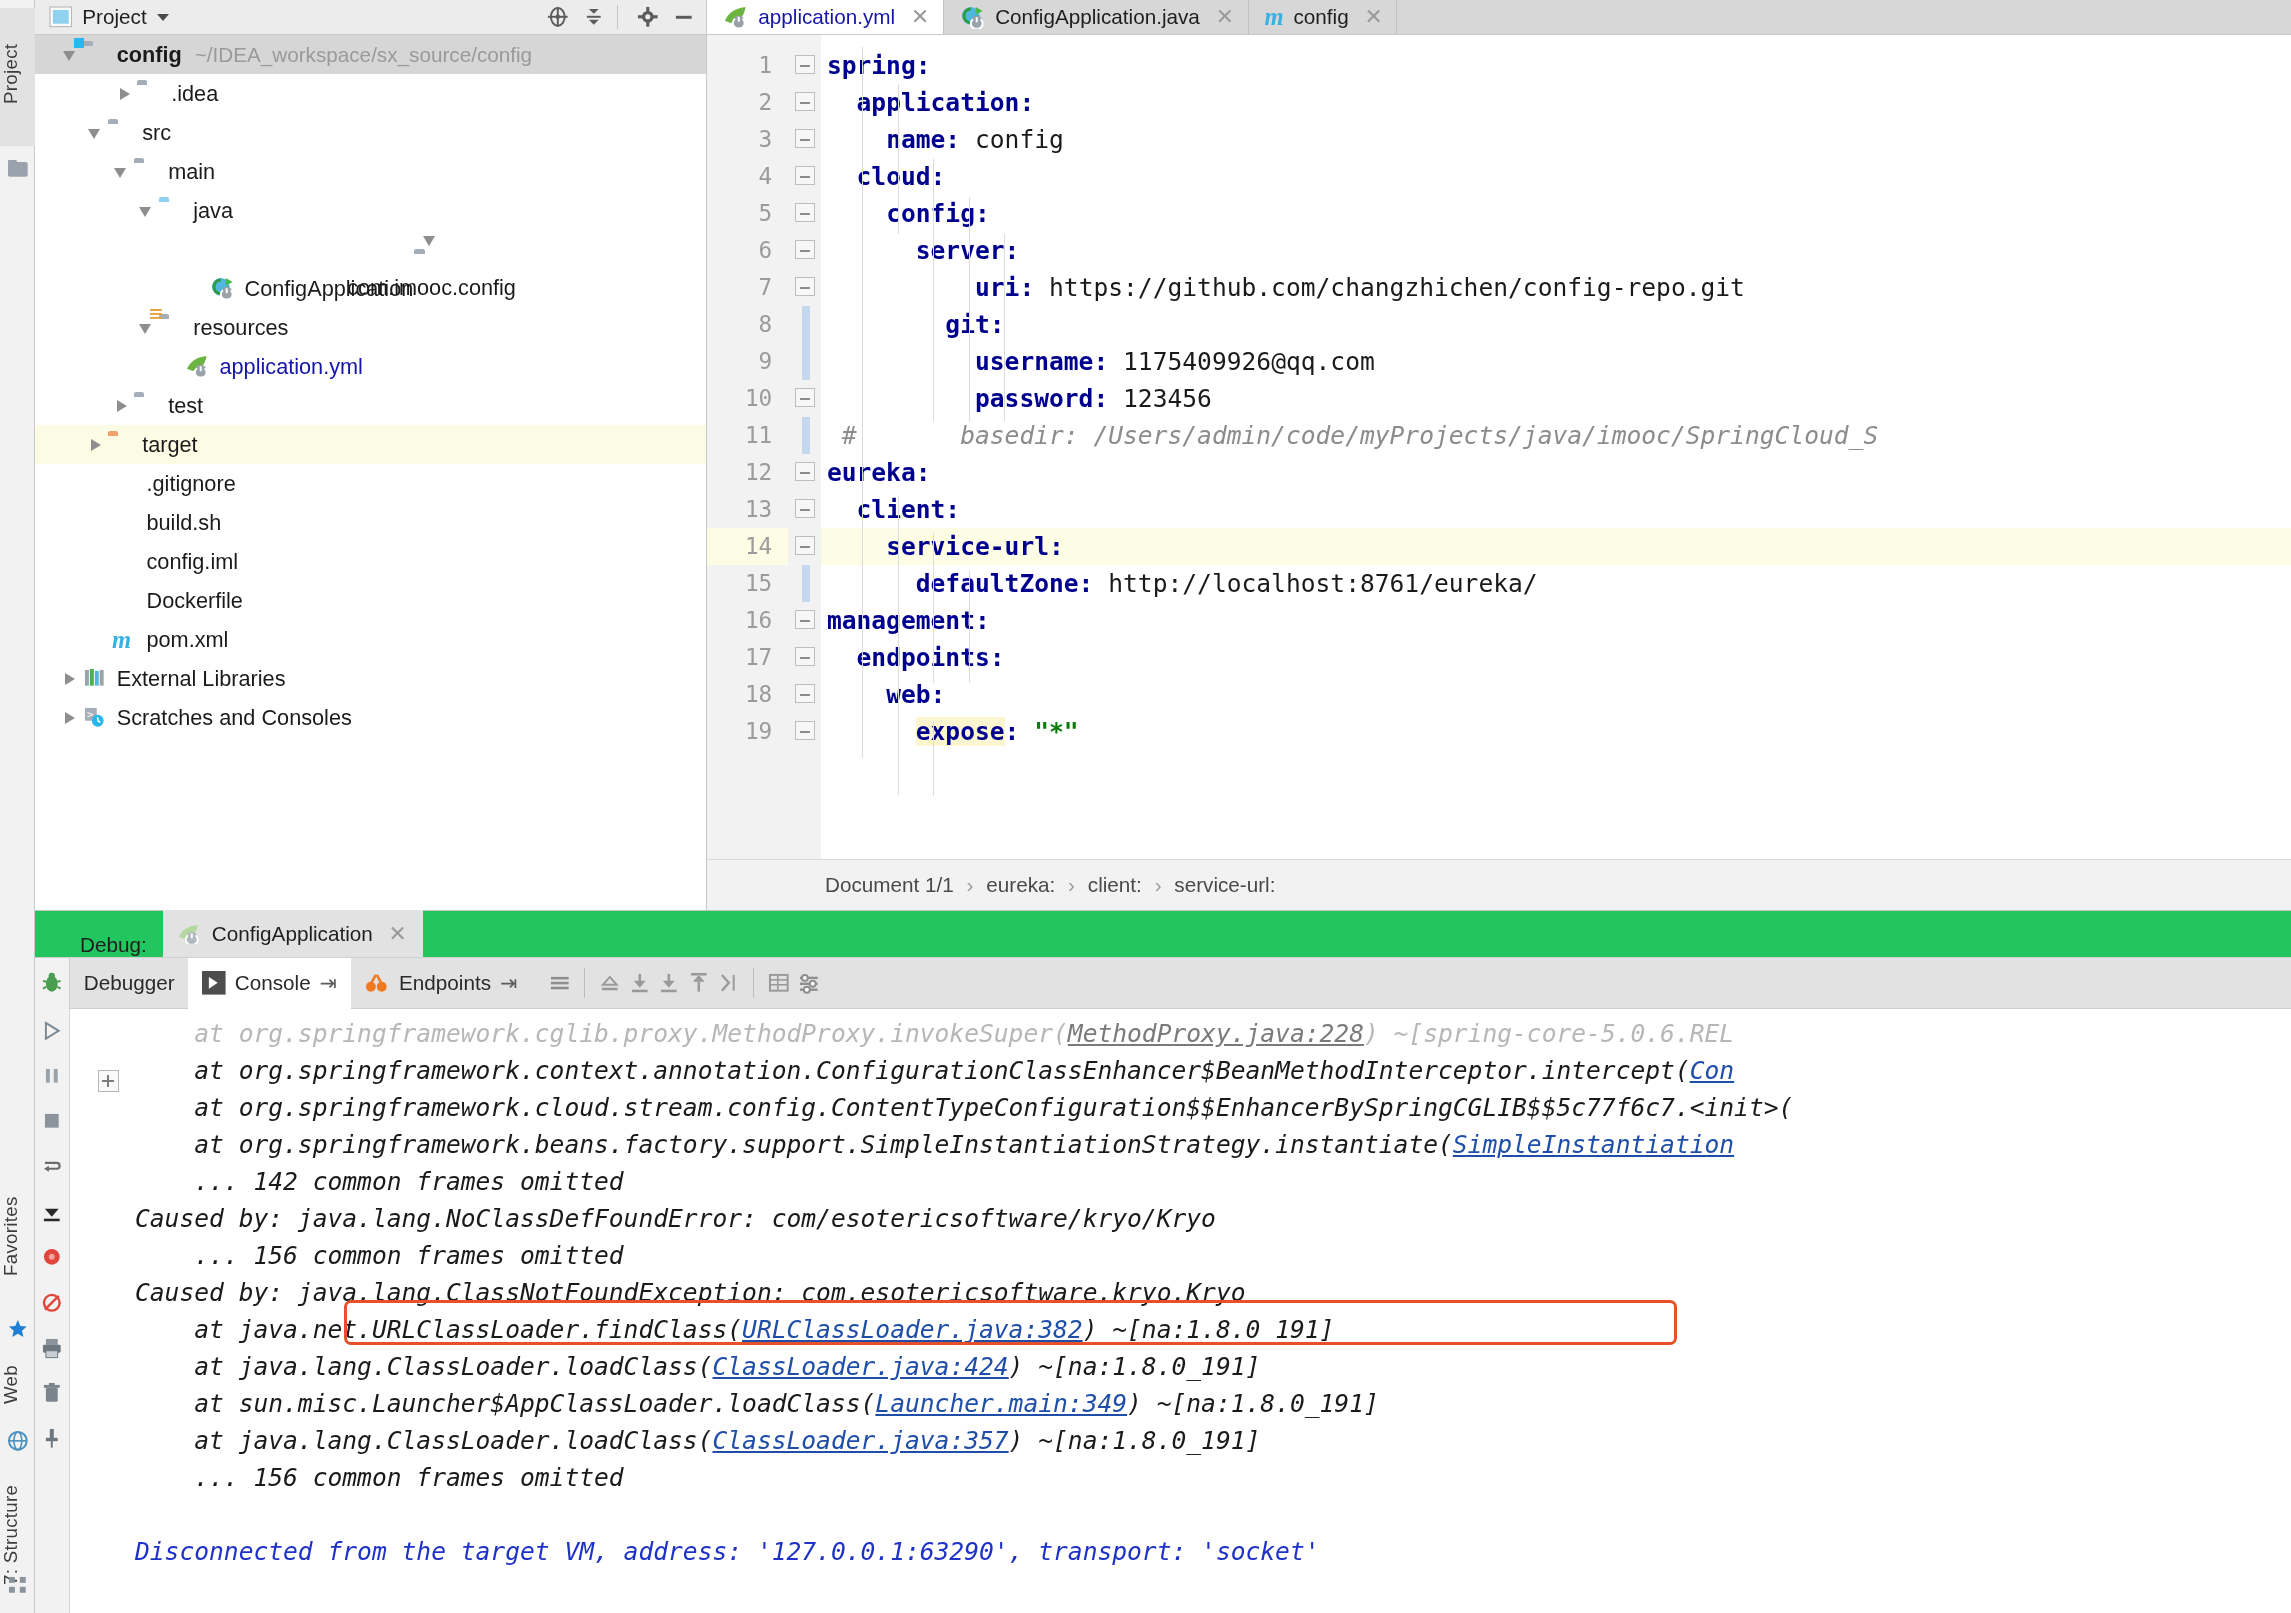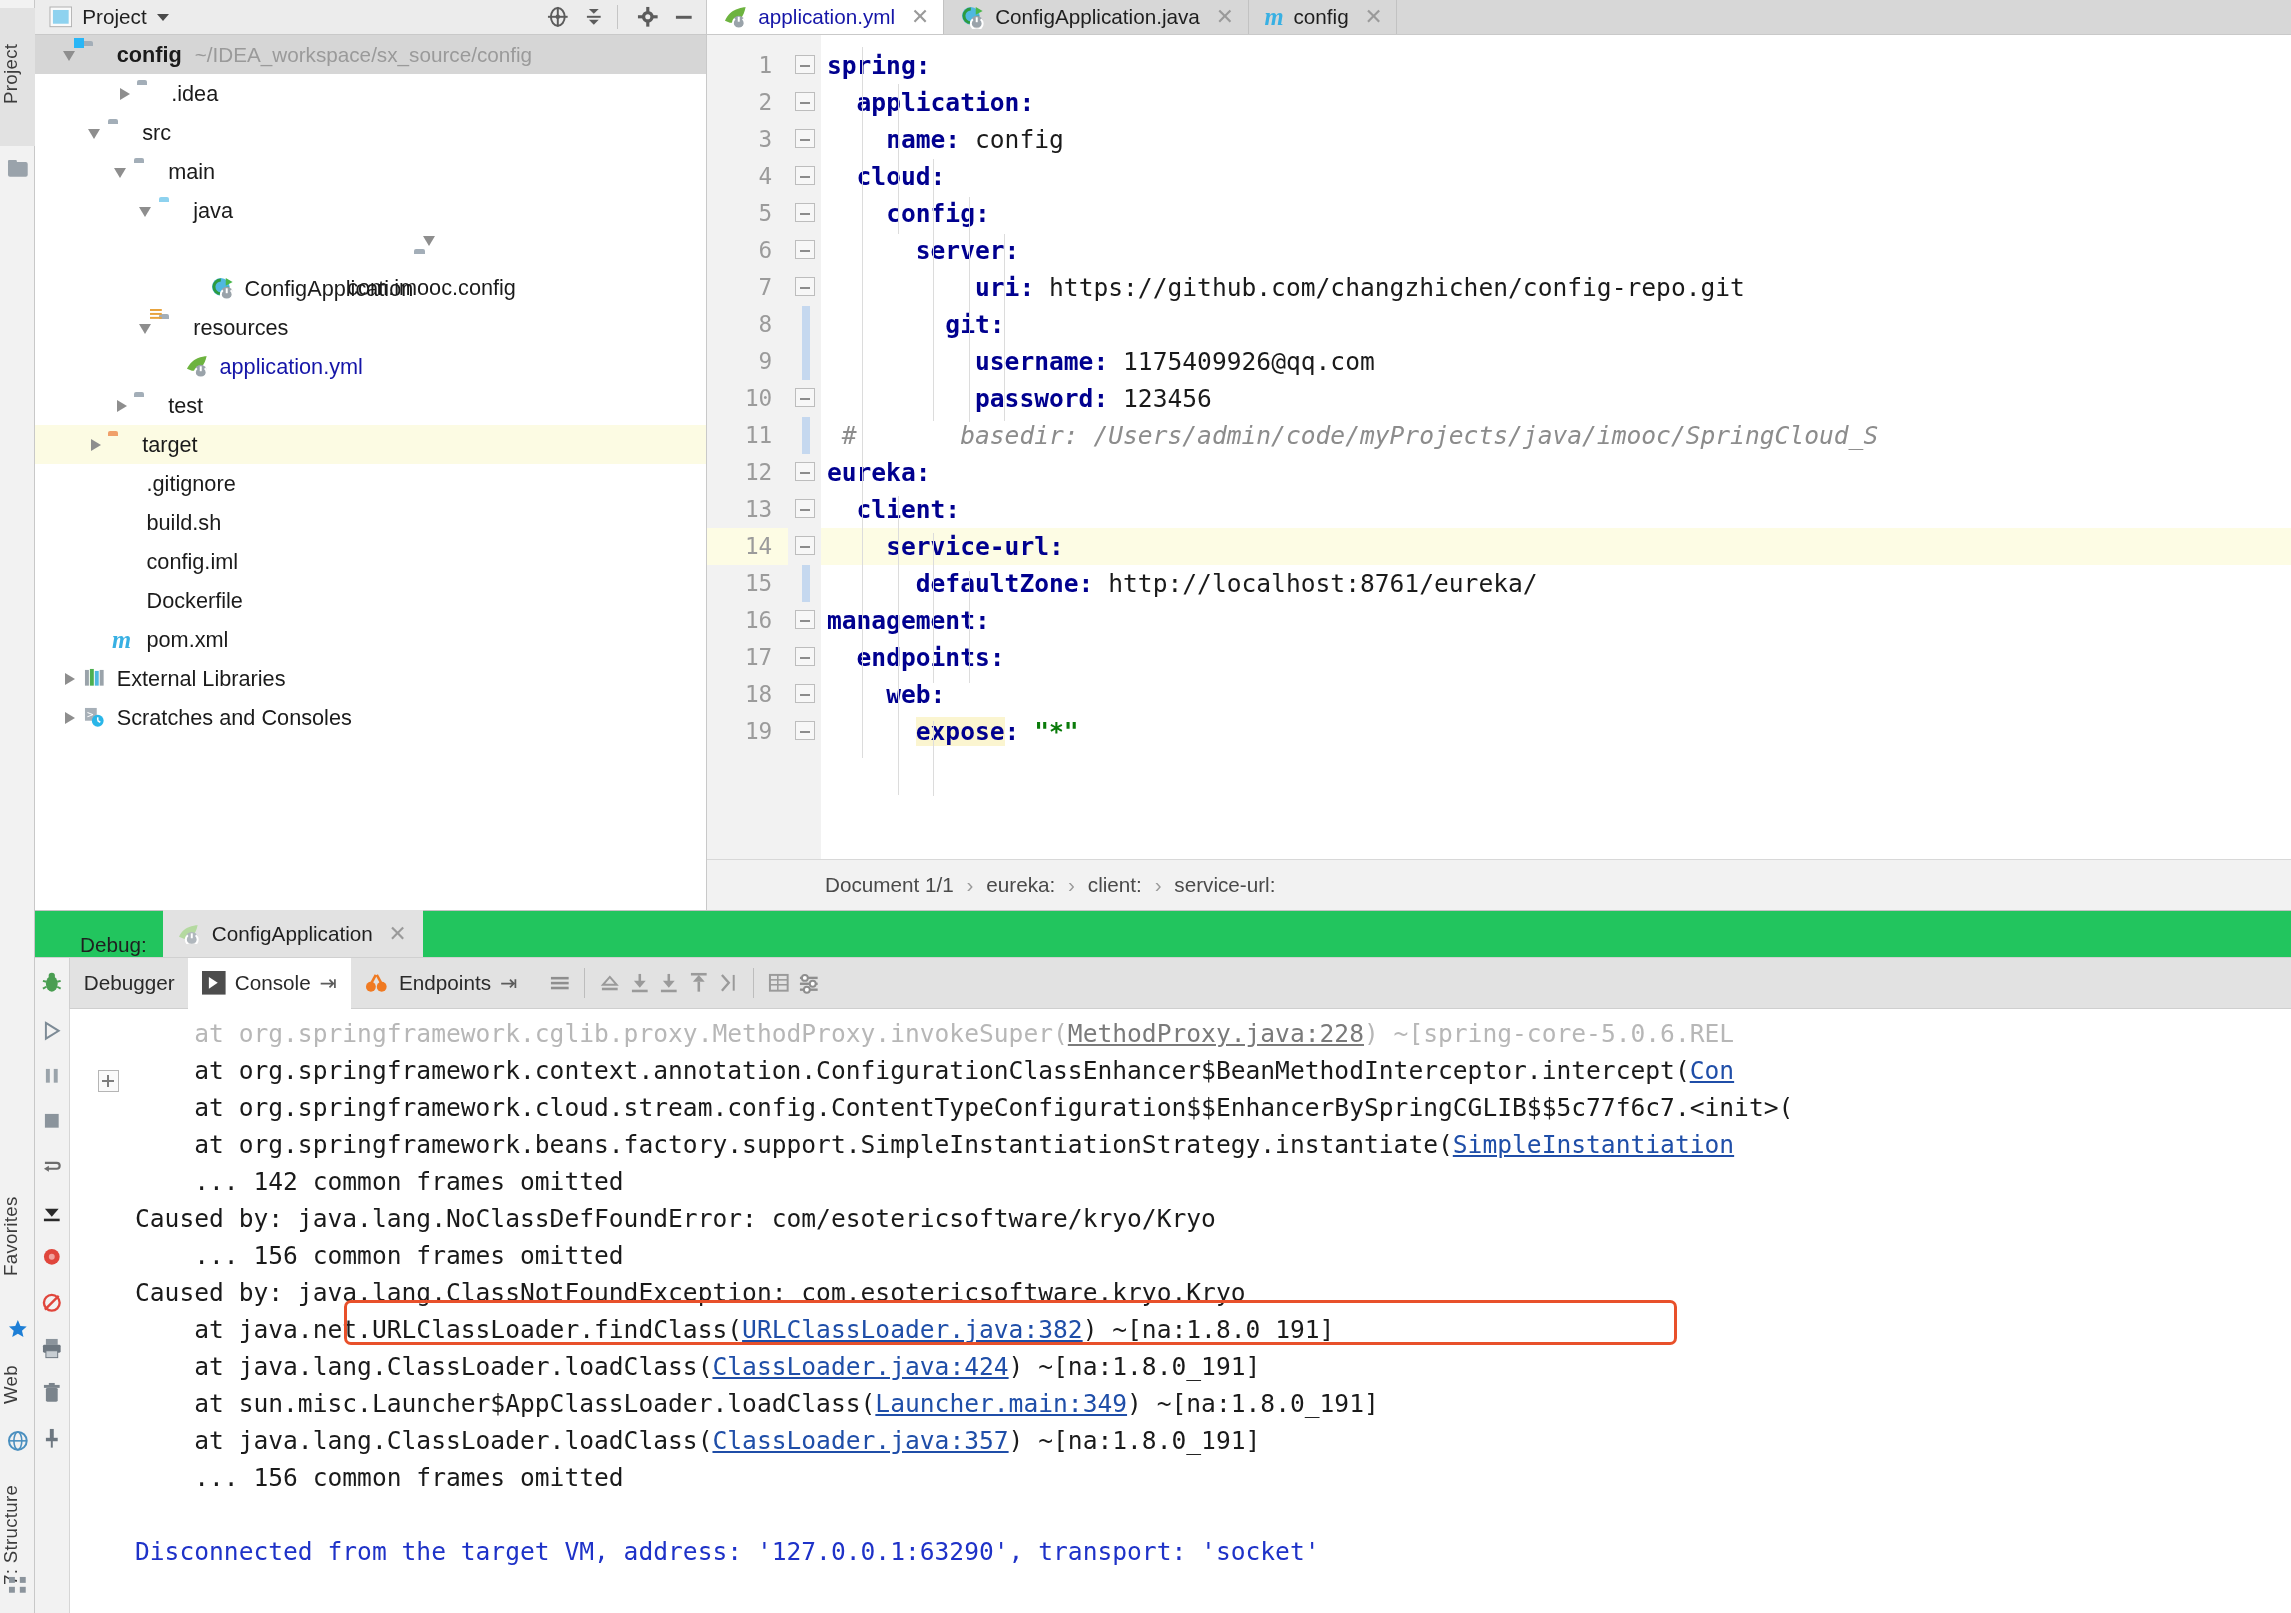--- a/index.html
+++ b/index.html
@@ -134,21 +134,21 @@
   .ticon { width:29.6px; height:29.6px; display:flex; align-items:center; justify-content:center;}
 
   .consolebody { flex:1; display:flex; position:relative; overflow:hidden; }
   .cons-gutter { width:35px; flex:0 0 35px; background:#f2f2f2; border-right:1px solid #d6d6d6;
                  display:flex; flex-direction:column; align-items:center; padding-top:9.9px; gap:21.7px;}
   .cons-fold { width:65px; flex:0 0 65px; background:#ffffff; position:relative;}
   .cons-fold .plus { position:absolute; left:27.6px; top:61px; width:21.7px;height:21.7px;border:1px solid #b5b5b5;background:#fafafa;}
   .cons-fold .plus::after{content:"";position:absolute;left:3.9px;top:8.9px;width:11.8px;height:2px;background:#7d7d7d;}
   .cons-fold .plus::before{content:"";position:absolute;left:8.9px;top:3.9px;width:2px;height:11.8px;background:#7d7d7d;}
   .console { flex:1; background:#ffffff; padding-top:5.9px; font-family:"DejaVu Sans Mono", monospace;
-             font-size:24.6px; overflow:hidden; position:relative;}
+             font-size:24.6px; overflow:hidden; position:relative;font-style:italic;}
   .xl { height:37px; line-height:37px; white-space:pre; color:#1a1a1a;}
   .xl.blue { color:#1e32c8; }
   .lk { color:#1f4ea8; text-decoration:underline; }
   .lk.gray { color:#7a7a7a; }
   .hbox { position:absolute; border:3px solid #e8502a; border-radius:6.9px; }
   svg { display:block; }
 </style>
 </head>
 <body>
 

